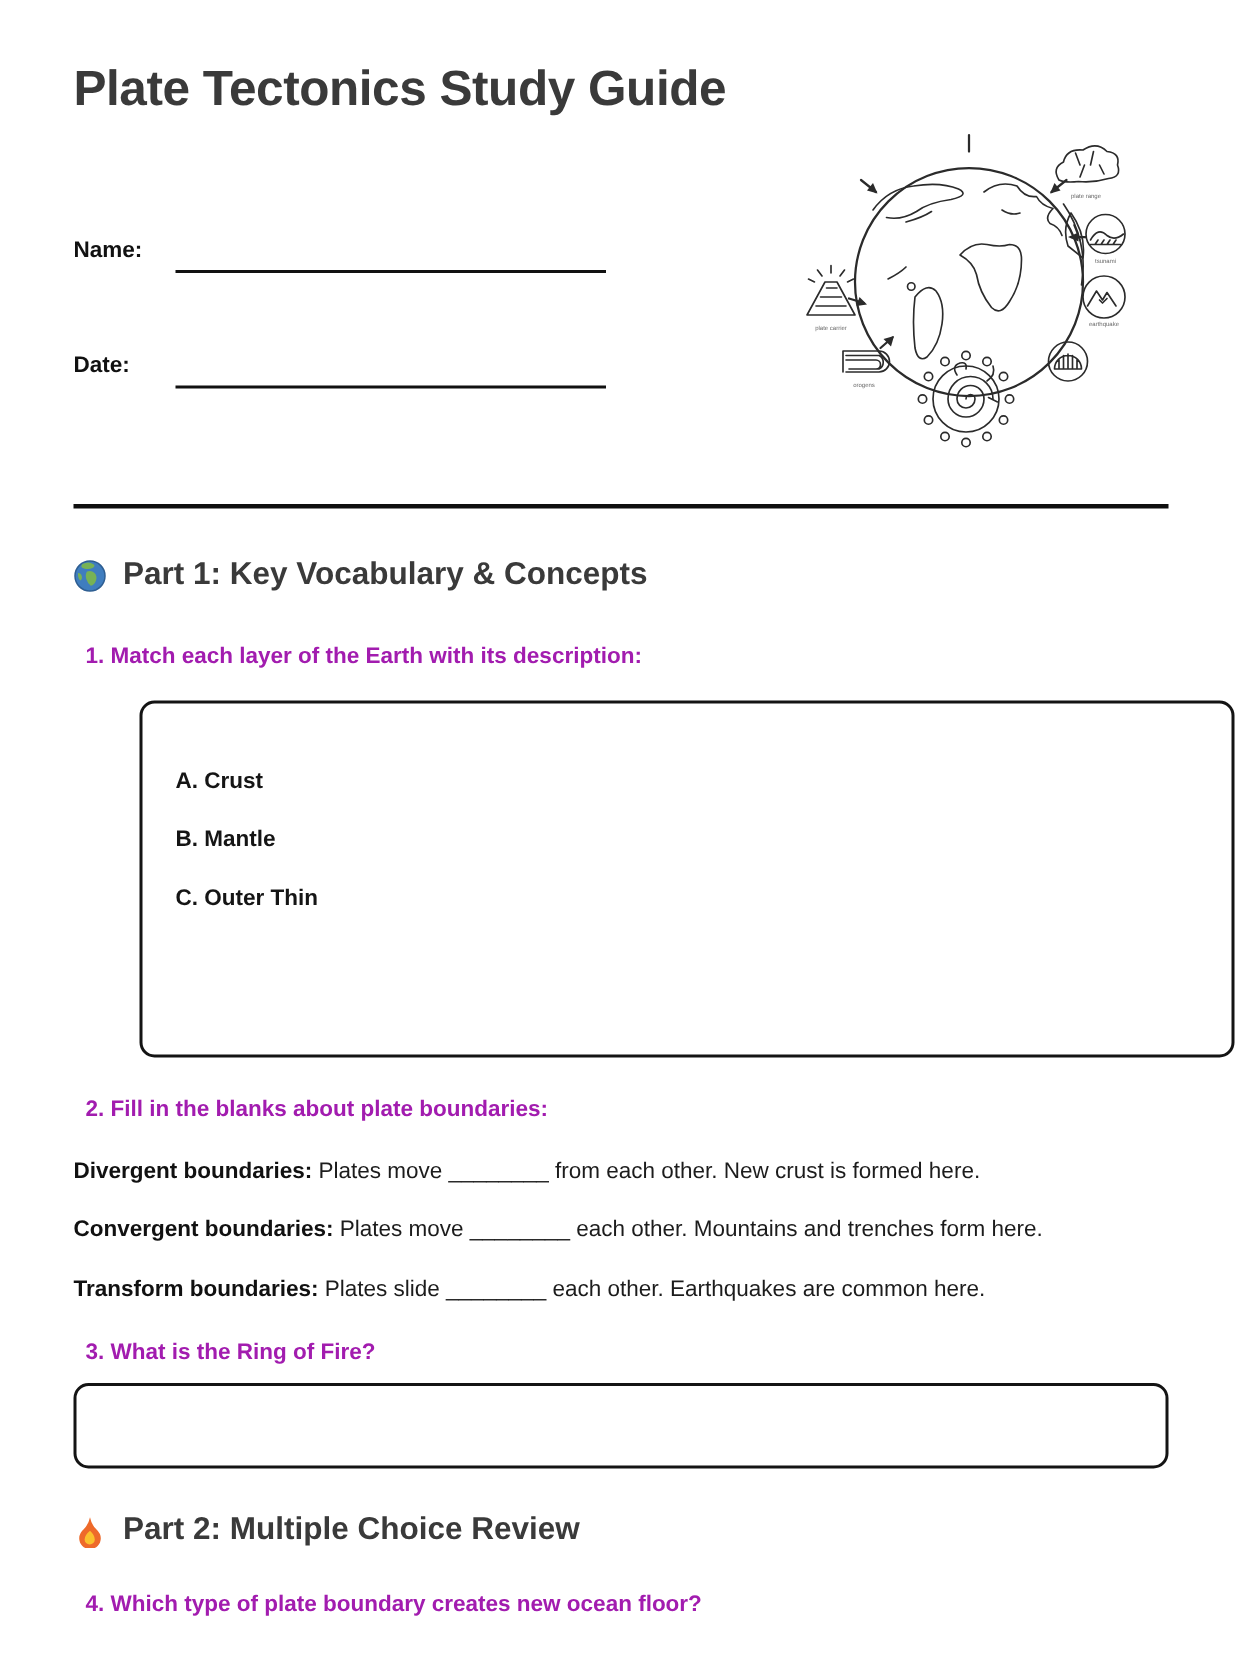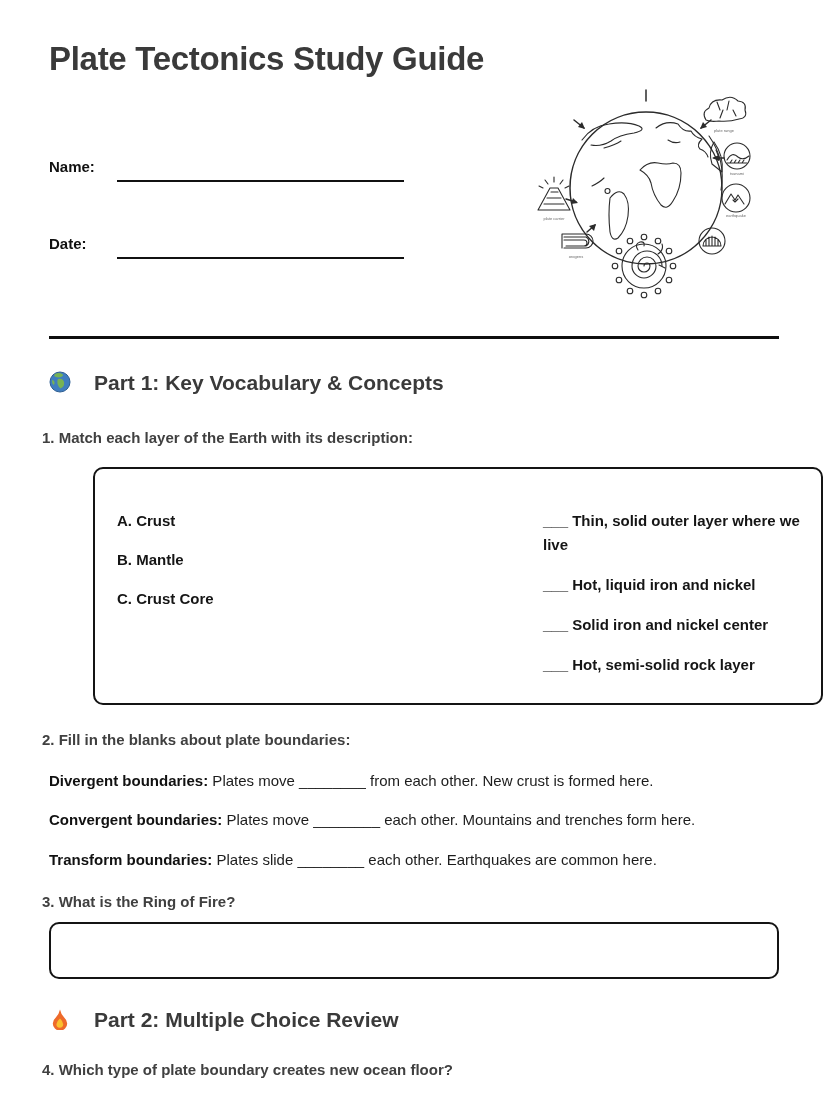--- a/index.html
+++ b/index.html
@@ -18,25 +18,25 @@
   .illustration { left:518px; top:74px; width:272px; height:232px; }
   .illustration svg { width:100%; height:100%; }
   .ill-stroke { fill:none; stroke:#2b2b2b; stroke-width:1.5; stroke-linecap:round; stroke-linejoin:round; }
   .ill-thin { fill:none; stroke:#2b2b2b; stroke-width:1.1; stroke-linecap:round; stroke-linejoin:round; }
   .ill-fill { fill:#2b2b2b; stroke:none; }
   .ill-caption { font-size:4px; fill:#6a6a6a; text-anchor:middle;
     font-family:"Liberation Sans",sans-serif; }
 
   .divider { left:49px; top:336px; width:730px; height:3px; background:#0f0f0f; }
 
-  .section-heading { left:49px; display:flex; align-items:flex-start; gap:23px;
+  .section-heading { left:49px; display:flex; align-items:flex-end; gap:11px;
     font-size:21px; font-weight:700; color:#3a3a3a; }
   .emoji-icon { width:22px; height:22px; flex:0 0 auto; }
 
-  .q-label { left:42px; font-size:15px; font-weight:700; color:#404040; }
+  .q-label { left:57px; font-size:15px; font-weight:700; color:#a21caf; }
 
   .match-box { left:49px; top:467px; width:730px; height:238px;
     border:2px solid #141414; border-radius:10px; display:flex;
     padding:40px 16px 0 22px;margin-left:44px; }
   .match-left { flex:1; }
   .match-left .match-item { font-size:15px; font-weight:700; line-height:24px; margin-bottom:15px; }
   .match-right { width:262px; }
   .match-right .match-item { font-size:15px; font-weight:700; line-height:24px; margin-bottom:16px; }
 
   .fill-row { left:49px; width:730px; font-size:15px; line-height:20px; color:#1c1c1c; }
@@ -155,27 +155,21 @@
     </svg>
     <span>Part 1: Key Vocabulary &amp; Concepts</span>
   </div>
 
   <div class="abs q-label" style="top:429px;">1. Match each layer of the Earth with its description:</div>
 
   <div class="abs match-box">
     <div class="match-left">
       <div class="match-item">A. Crust</div>
       <div class="match-item">B. Mantle</div>
-      <div class="match-item">C. Crust Core</div>
-    </div>
-    <div class="match-right">
-      <div class="match-item">___ Thin, solid outer layer where we live</div>
-      <div class="match-item">___ Hot, liquid iron and nickel</div>
-      <div class="match-item">___ Solid iron and nickel center</div>
-      <div class="match-item">___ Hot, semi-solid rock layer</div>
+      <div class="match-item">C. Outer Thin</div>
     </div>
   </div>
 
   <div class="abs q-label" style="top:731px;">2. Fill in the blanks about plate boundaries:</div>
 
   <div class="abs fill-row" style="top:771px;">
     <span class="fill-lead">Divergent boundaries:</span><span> Plates move ________ from each other. New crust is formed here.</span>
   </div>
   <div class="abs fill-row" style="top:810px;">
     <span class="fill-lead">Convergent boundaries:</span><span> Plates move ________ each other. Mountains and trenches form here.</span>

